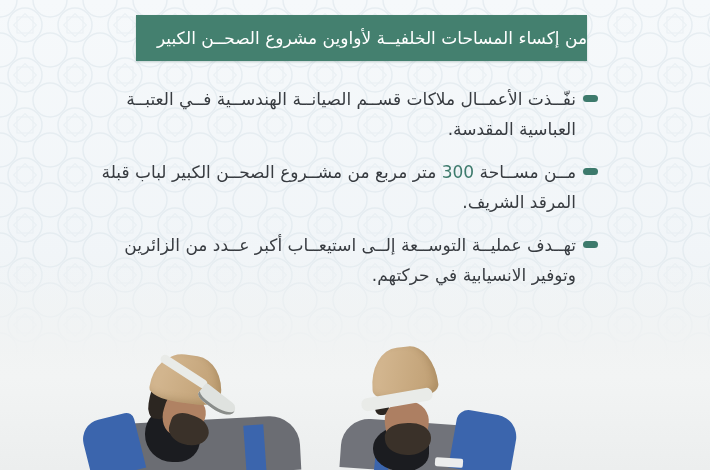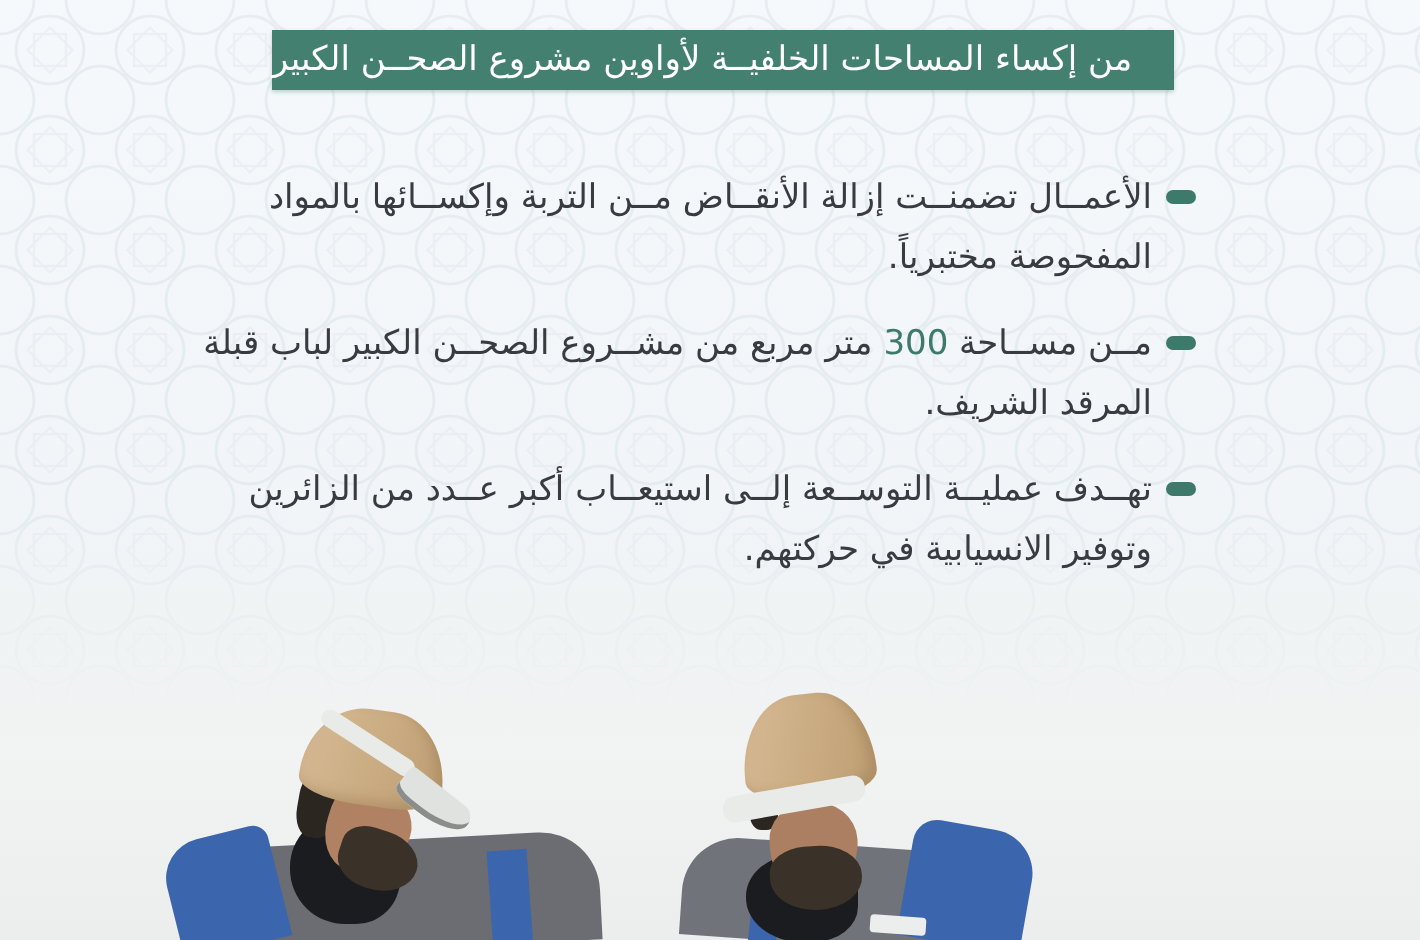--- a/index.html
+++ b/index.html
@@ -12,23 +12,23 @@
 
   
   .pattern-svg { position:absolute; left:0; top:0; width:710px; height:380px; opacity:.55; }
   .pattern-fade {
     position:absolute; left:0; top:250px; width:710px; height:130px;
     background:linear-gradient(180deg, rgba(241,243,243,0) 0%, #f1f3f3 85%);
   }
 
   
   .banner {
-    position:absolute; left:136px; top:15px; width:451px; height:30px;
+    position:absolute; left:136px; top:15px; width:451px; height:46px;
     background:#44806f; color:#ffffff;
-    display:flex; align-items:center; justify-content:flex-end;
+    display:flex; align-items:center; justify-content:flex-start;
     font-size:17px; letter-spacing:0; direction:rtl; white-space:nowrap;
     box-shadow:0 1px 2px rgba(40,80,70,.25);
   }
 
   
   .bullets { position:absolute; top:84px; right:112px; left:100px; direction:rtl; }
   .bullet { display:flex; gap:7px; margin-bottom:13px; direction:rtl; }
   .bullet-marker {
     flex:0 0 auto; width:15px; height:7px; border-radius:4px;
     background:#3d7a6c; margin-top:11px;
@@ -84,25 +84,25 @@
     <rect width="710" height="380" fill="url(#geo)"></rect>
   </svg>
   <div class="pattern-fade"></div>
 
   <div class="banner">
     <span>من إكساء المساحات الخلفيــة لأواوين مشروع الصحــن الكبير</span>
   </div>
 
   <div class="bullets">
 
-
     <div class="bullet">
       <span class="bullet-marker"></span>
-      <p class="bullet-text"><span>الأعمــال تضمنــت إزالة الأنقــاض مــن التربة وإكســائها بالمواد المفحوصة مختبرياً.</span><span class="hl"></span><span></span></p>
+      <p class="bullet-text"><span>نفّــذت الأعمــال ملاكات قســم الصيانــة الهندســية فــي العتبــة العباسية المقدسة.</span><span class="hl"></span><span></span></p>
     </div>
+
 
     <div class="bullet">
       <span class="bullet-marker"></span>
       <p class="bullet-text"><span>مــن مســاحة </span><span class="hl">300</span><span> متر مربع من مشــروع الصحــن الكبير لباب قبلة المرقد الشريف.</span></p>
     </div>
 
     <div class="bullet">
       <span class="bullet-marker"></span>
       <p class="bullet-text"><span>تهــدف عمليــة التوســعة إلــى استيعــاب أكبر عــدد من الزائرين وتوفير الانسيابية في حركتهم.</span><span class="hl"></span><span></span></p>
     </div>

